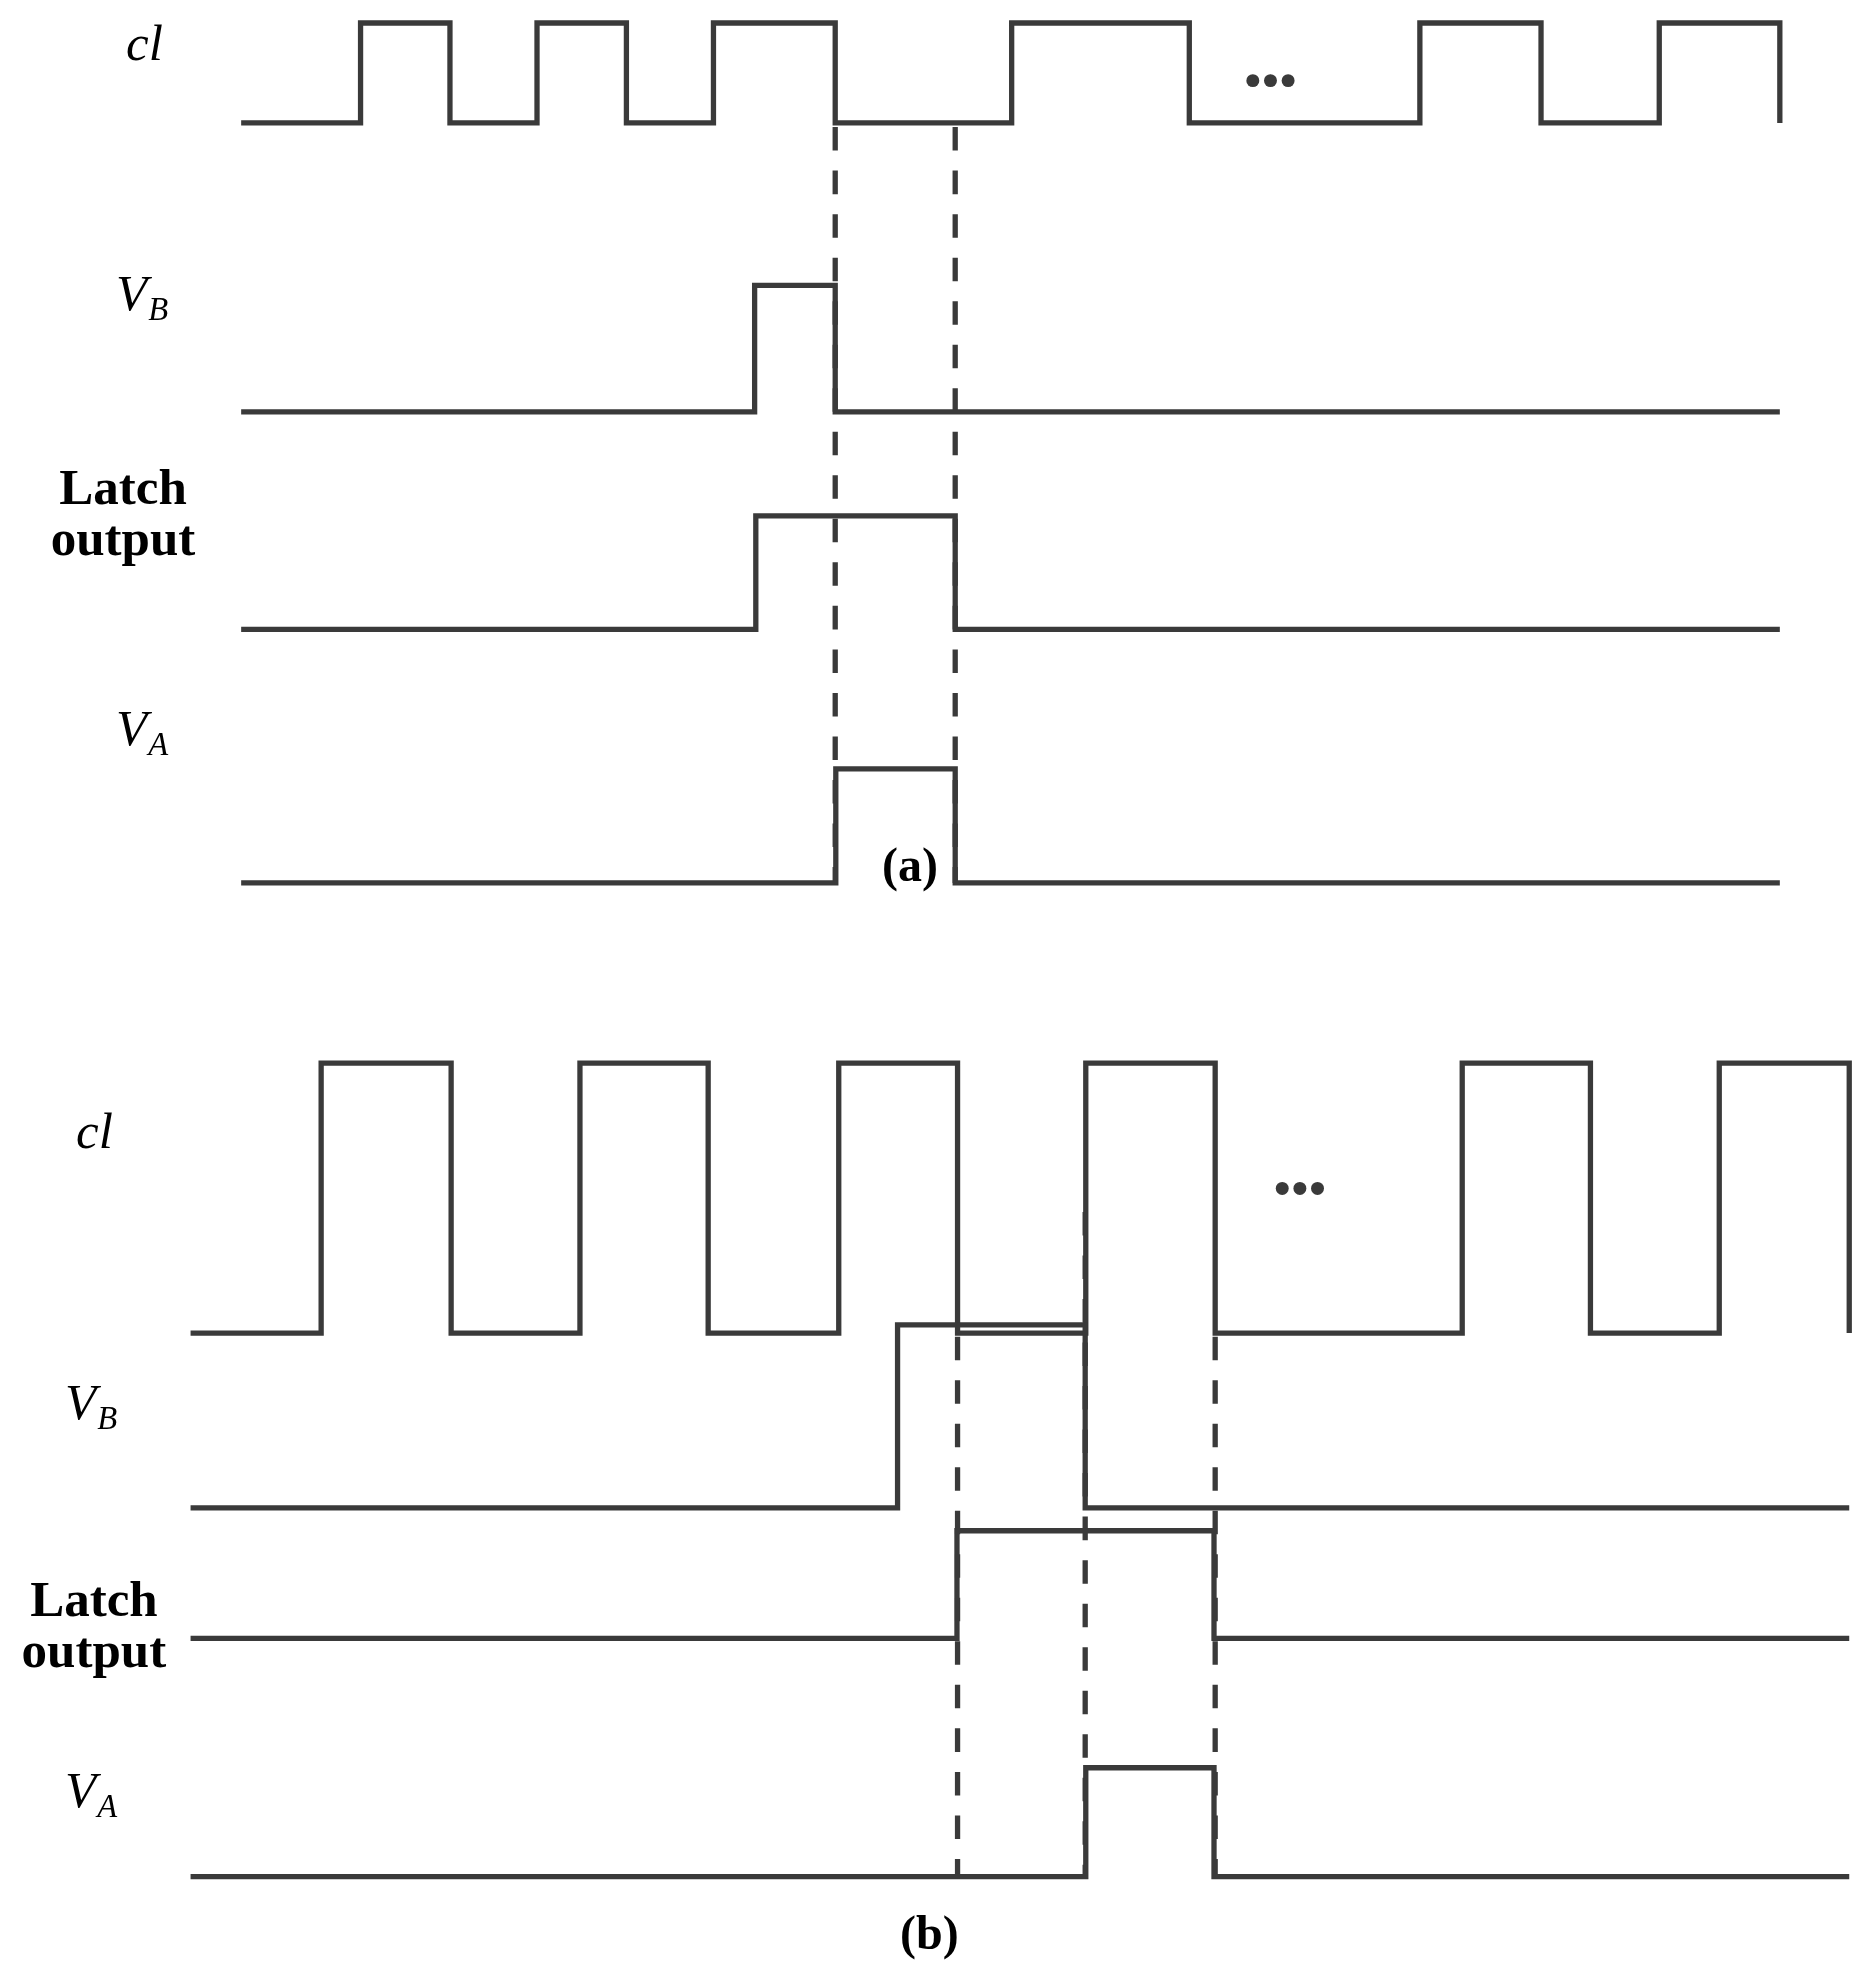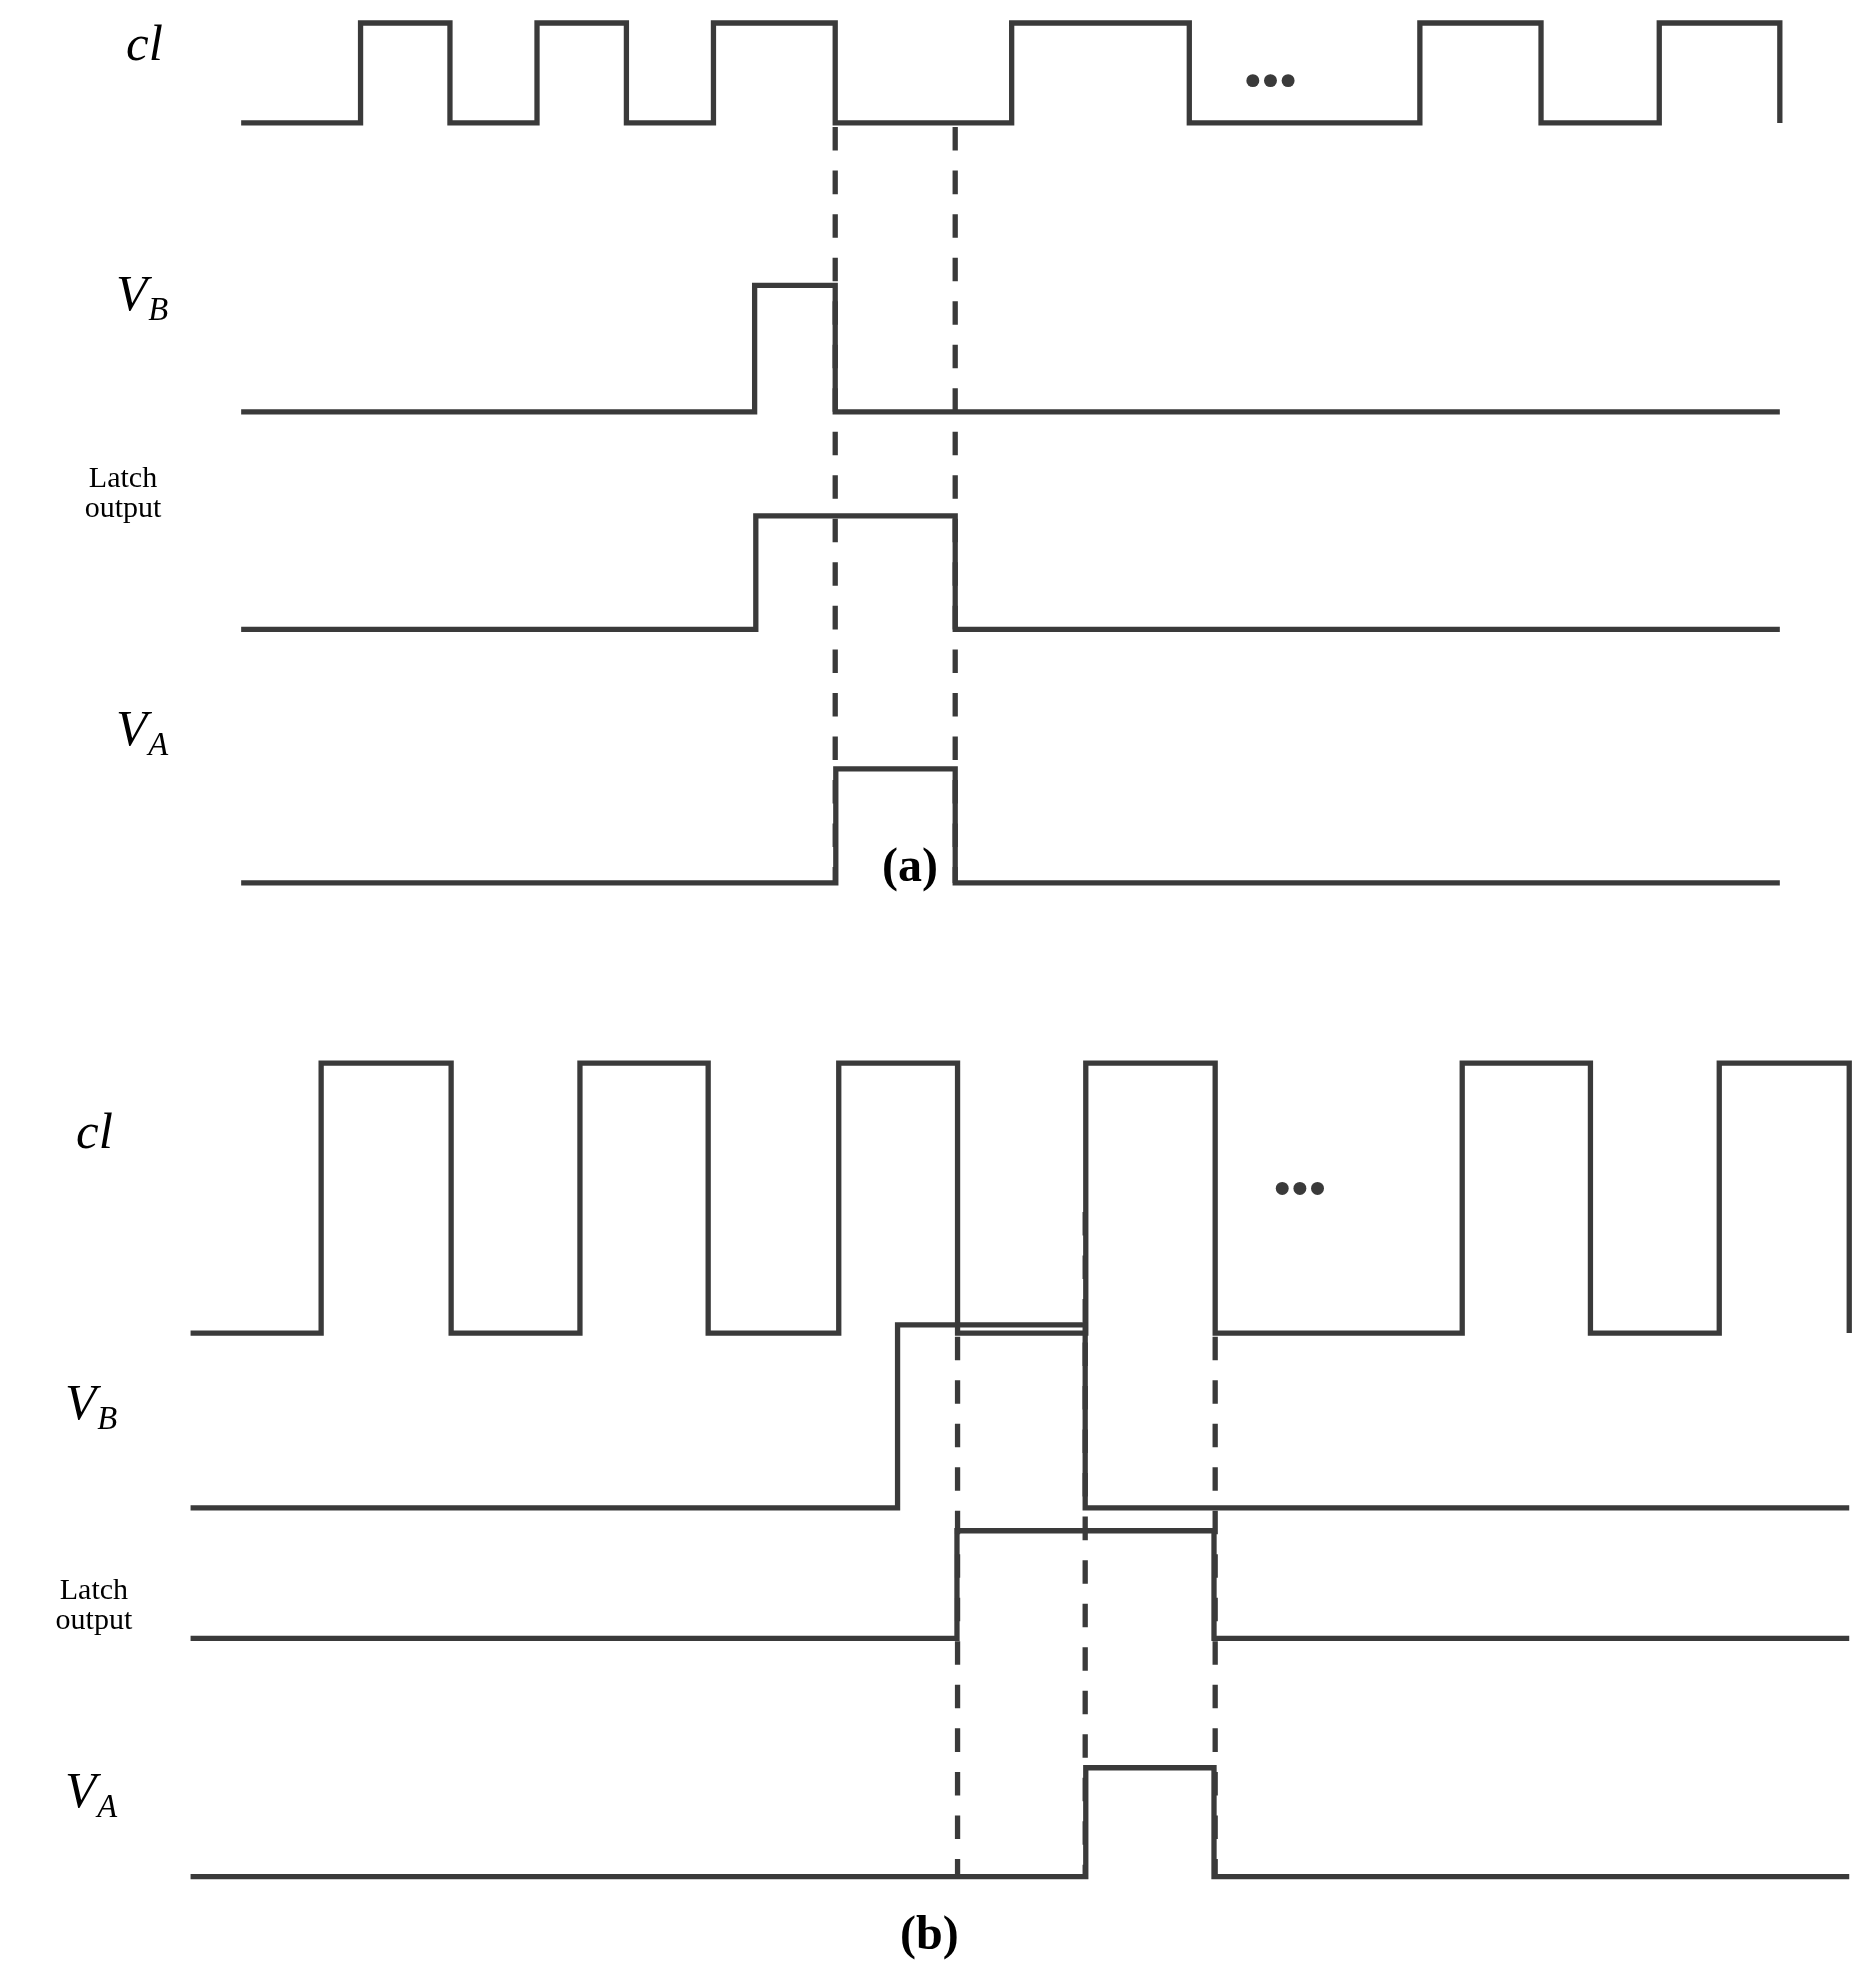--- a/index.html
+++ b/index.html
@@ -42,22 +42,22 @@
     font-family: "Liberation Serif", "DejaVu Serif", serif;
     color: #000000;
     white-space: nowrap;
     line-height: 1;
   }
   .label-italic {
     font-style: italic;
     font-size: 51px;
   }
   .label-bold {
-    font-weight: normal;
-    font-size: 30px;
+    font-weight: bold;
+    font-size: 51px;
     text-align: center;
   }
   .label-bold .line2 { display: block; }
   .sub {
     font-size: 0.64em;
     font-style: italic;
     vertical-align: -0.32em;
     margin-left: 1.2px;
   }
   .panel-caption {

